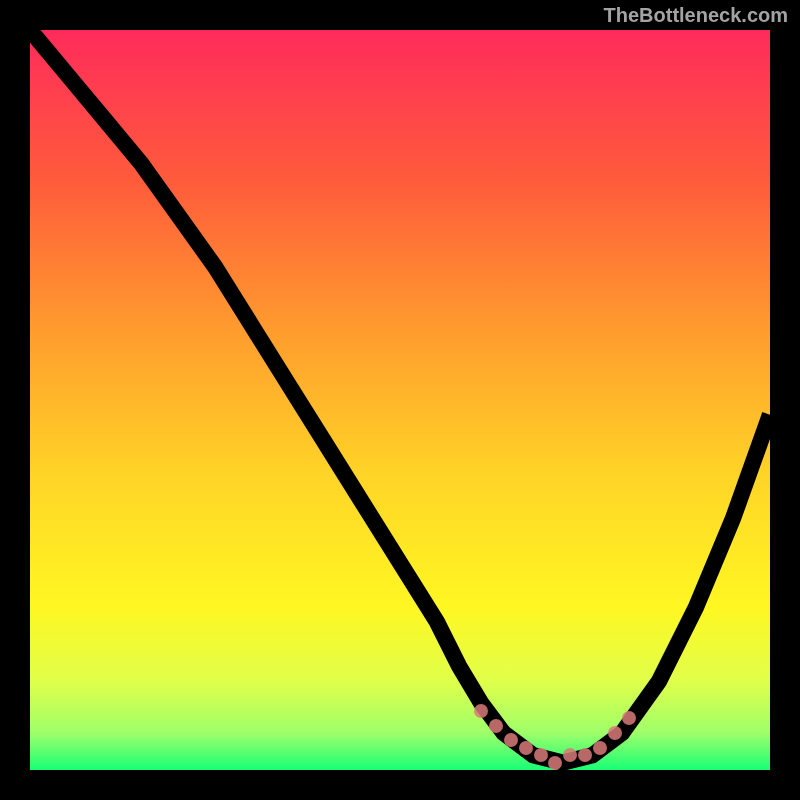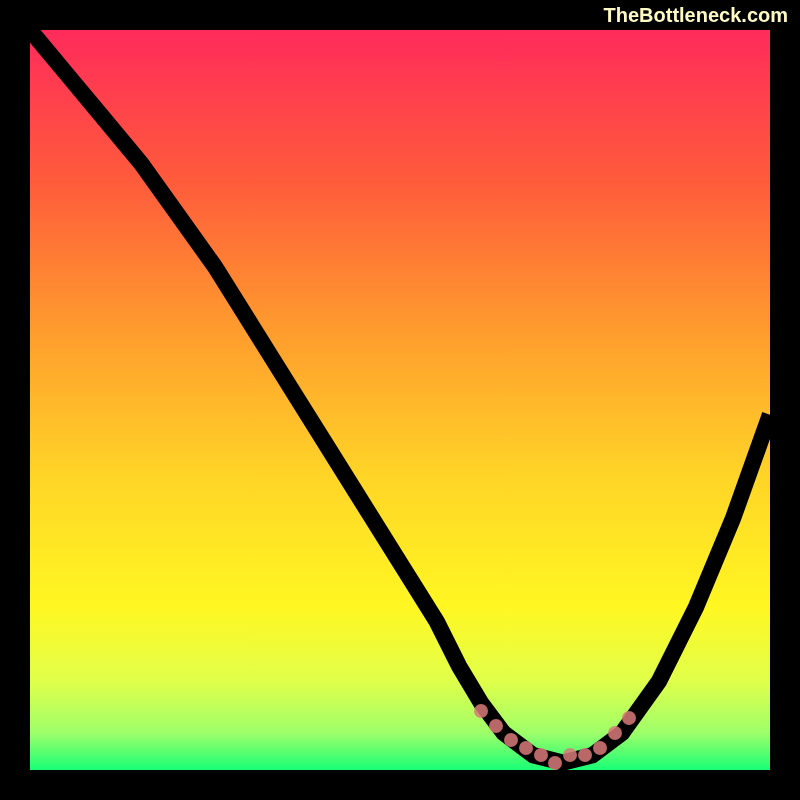--- a/index.html
+++ b/index.html
@@ -8,21 +8,21 @@
     height: 800px;
     background: #000;
     position: relative;
     font-family: Arial, sans-serif;
     overflow: hidden;
   }
   .watermark {
     position: absolute;
     top: 4px;
     right: 12px;
-    color: #fef9c3;
+    color: #a3a3a3;
     font-size: 20px;
     font-weight: bold;
     z-index: 10;
   }
   .plot-area {
     position: absolute;
     left: 30px;
     top: 30px;
     width: 740px;
     height: 740px;

